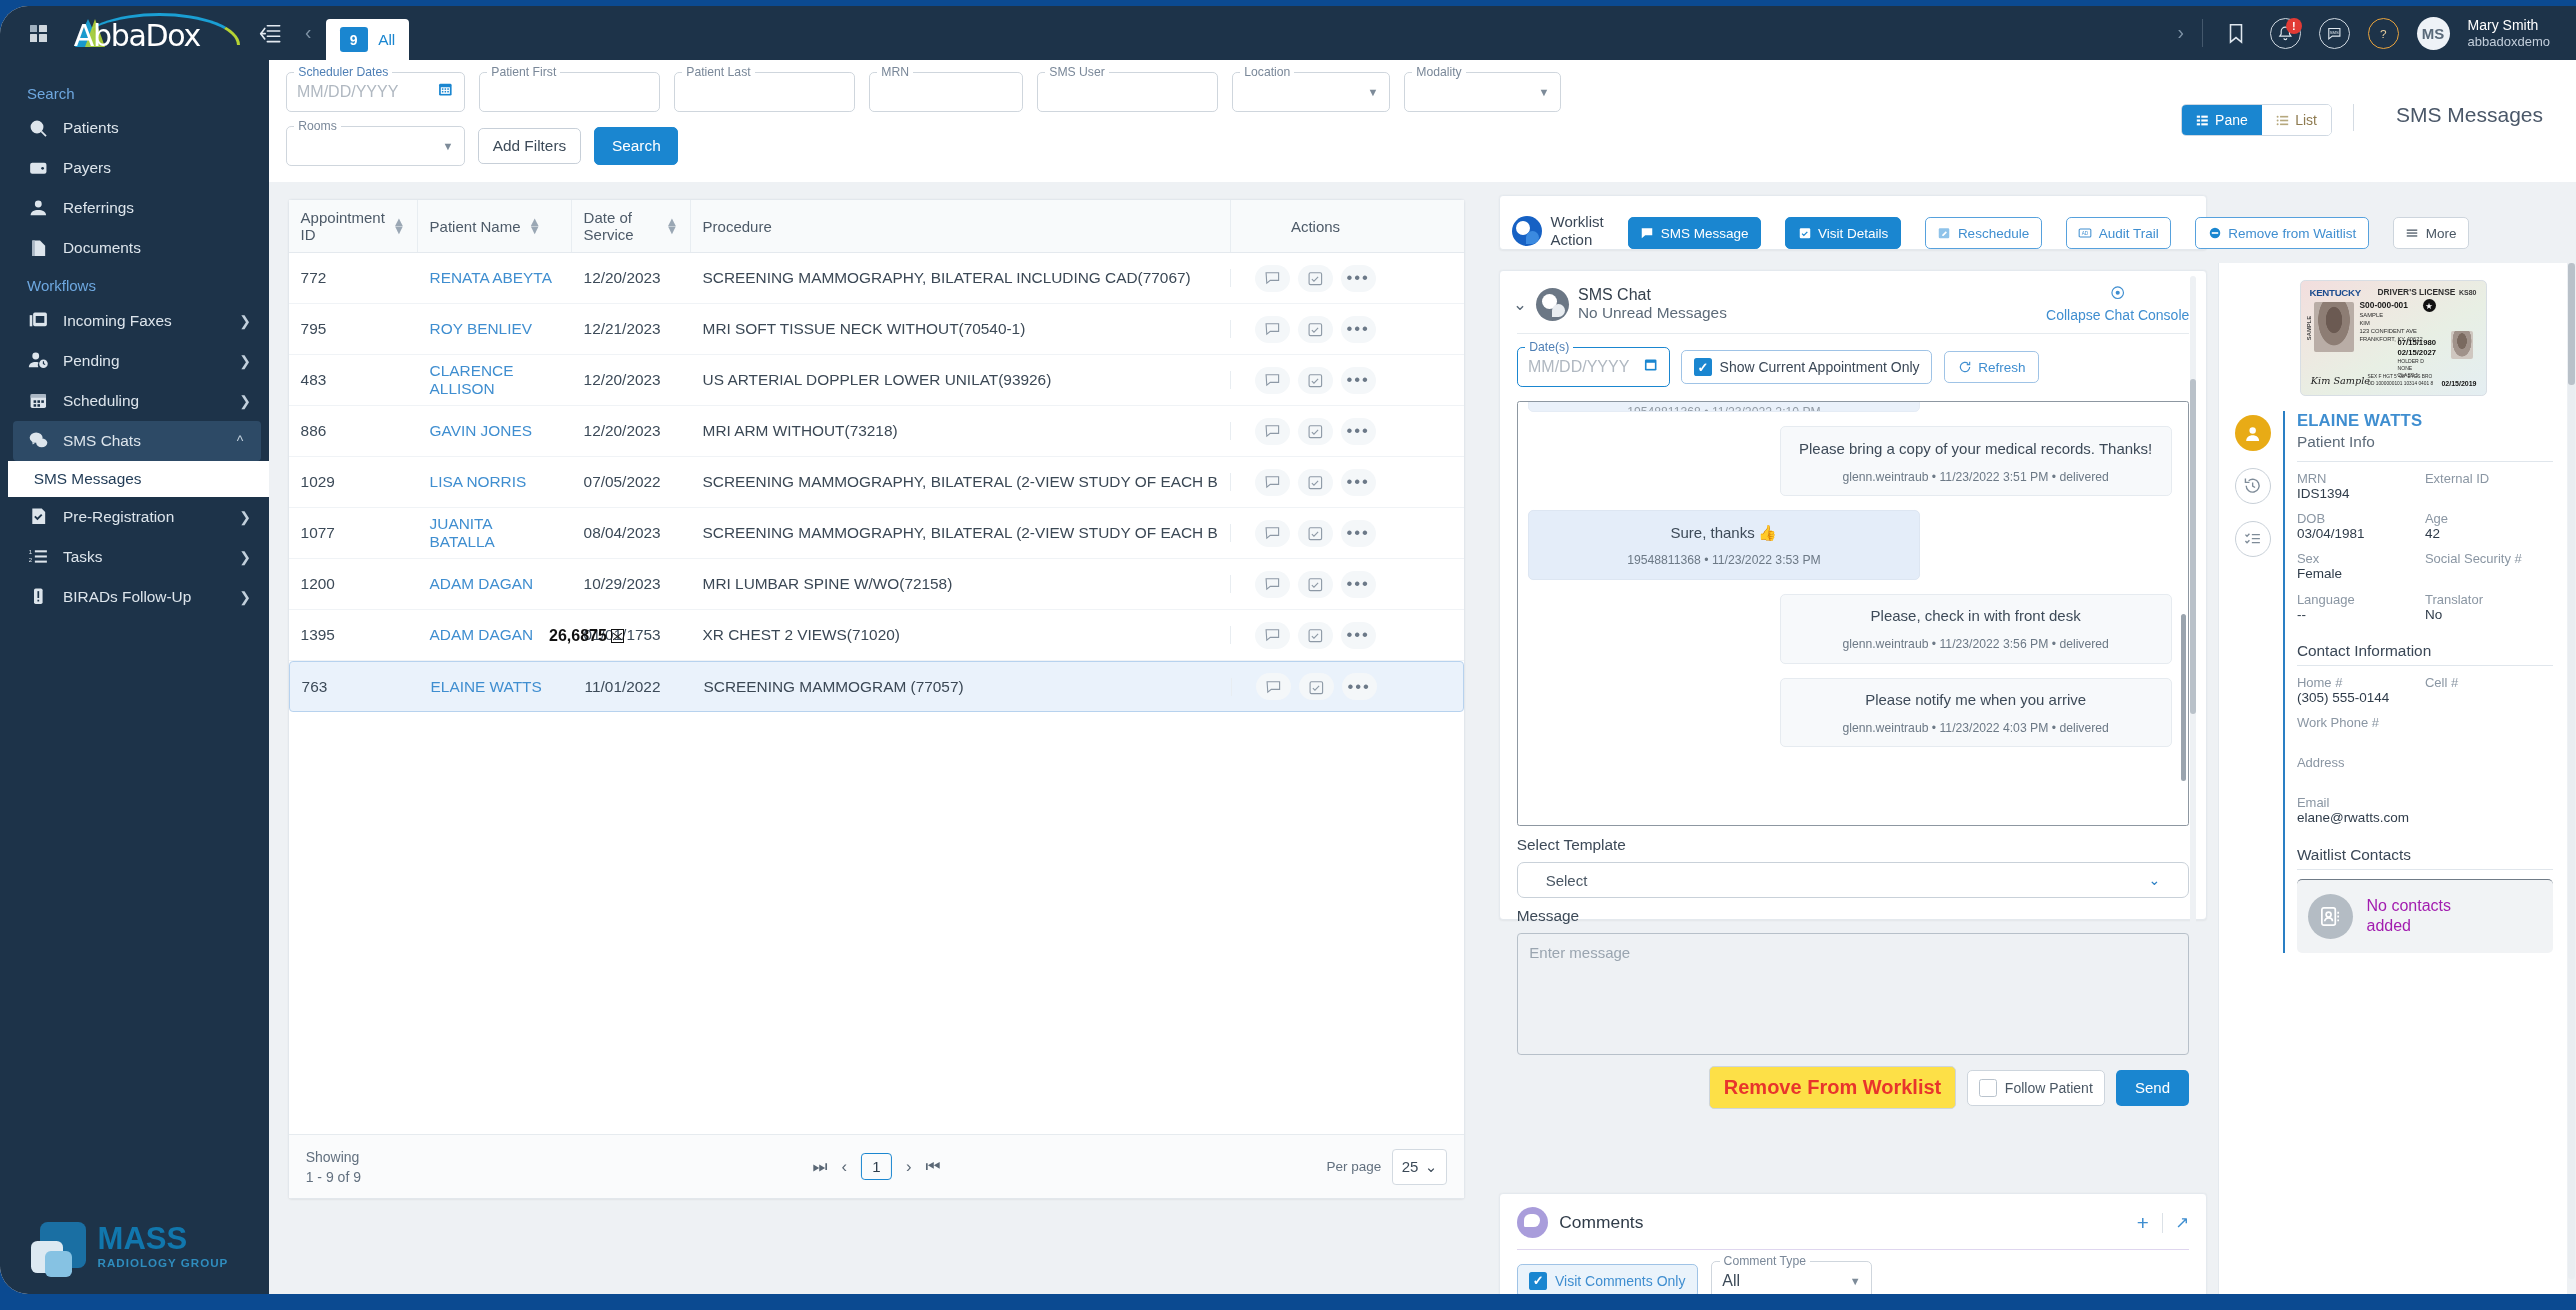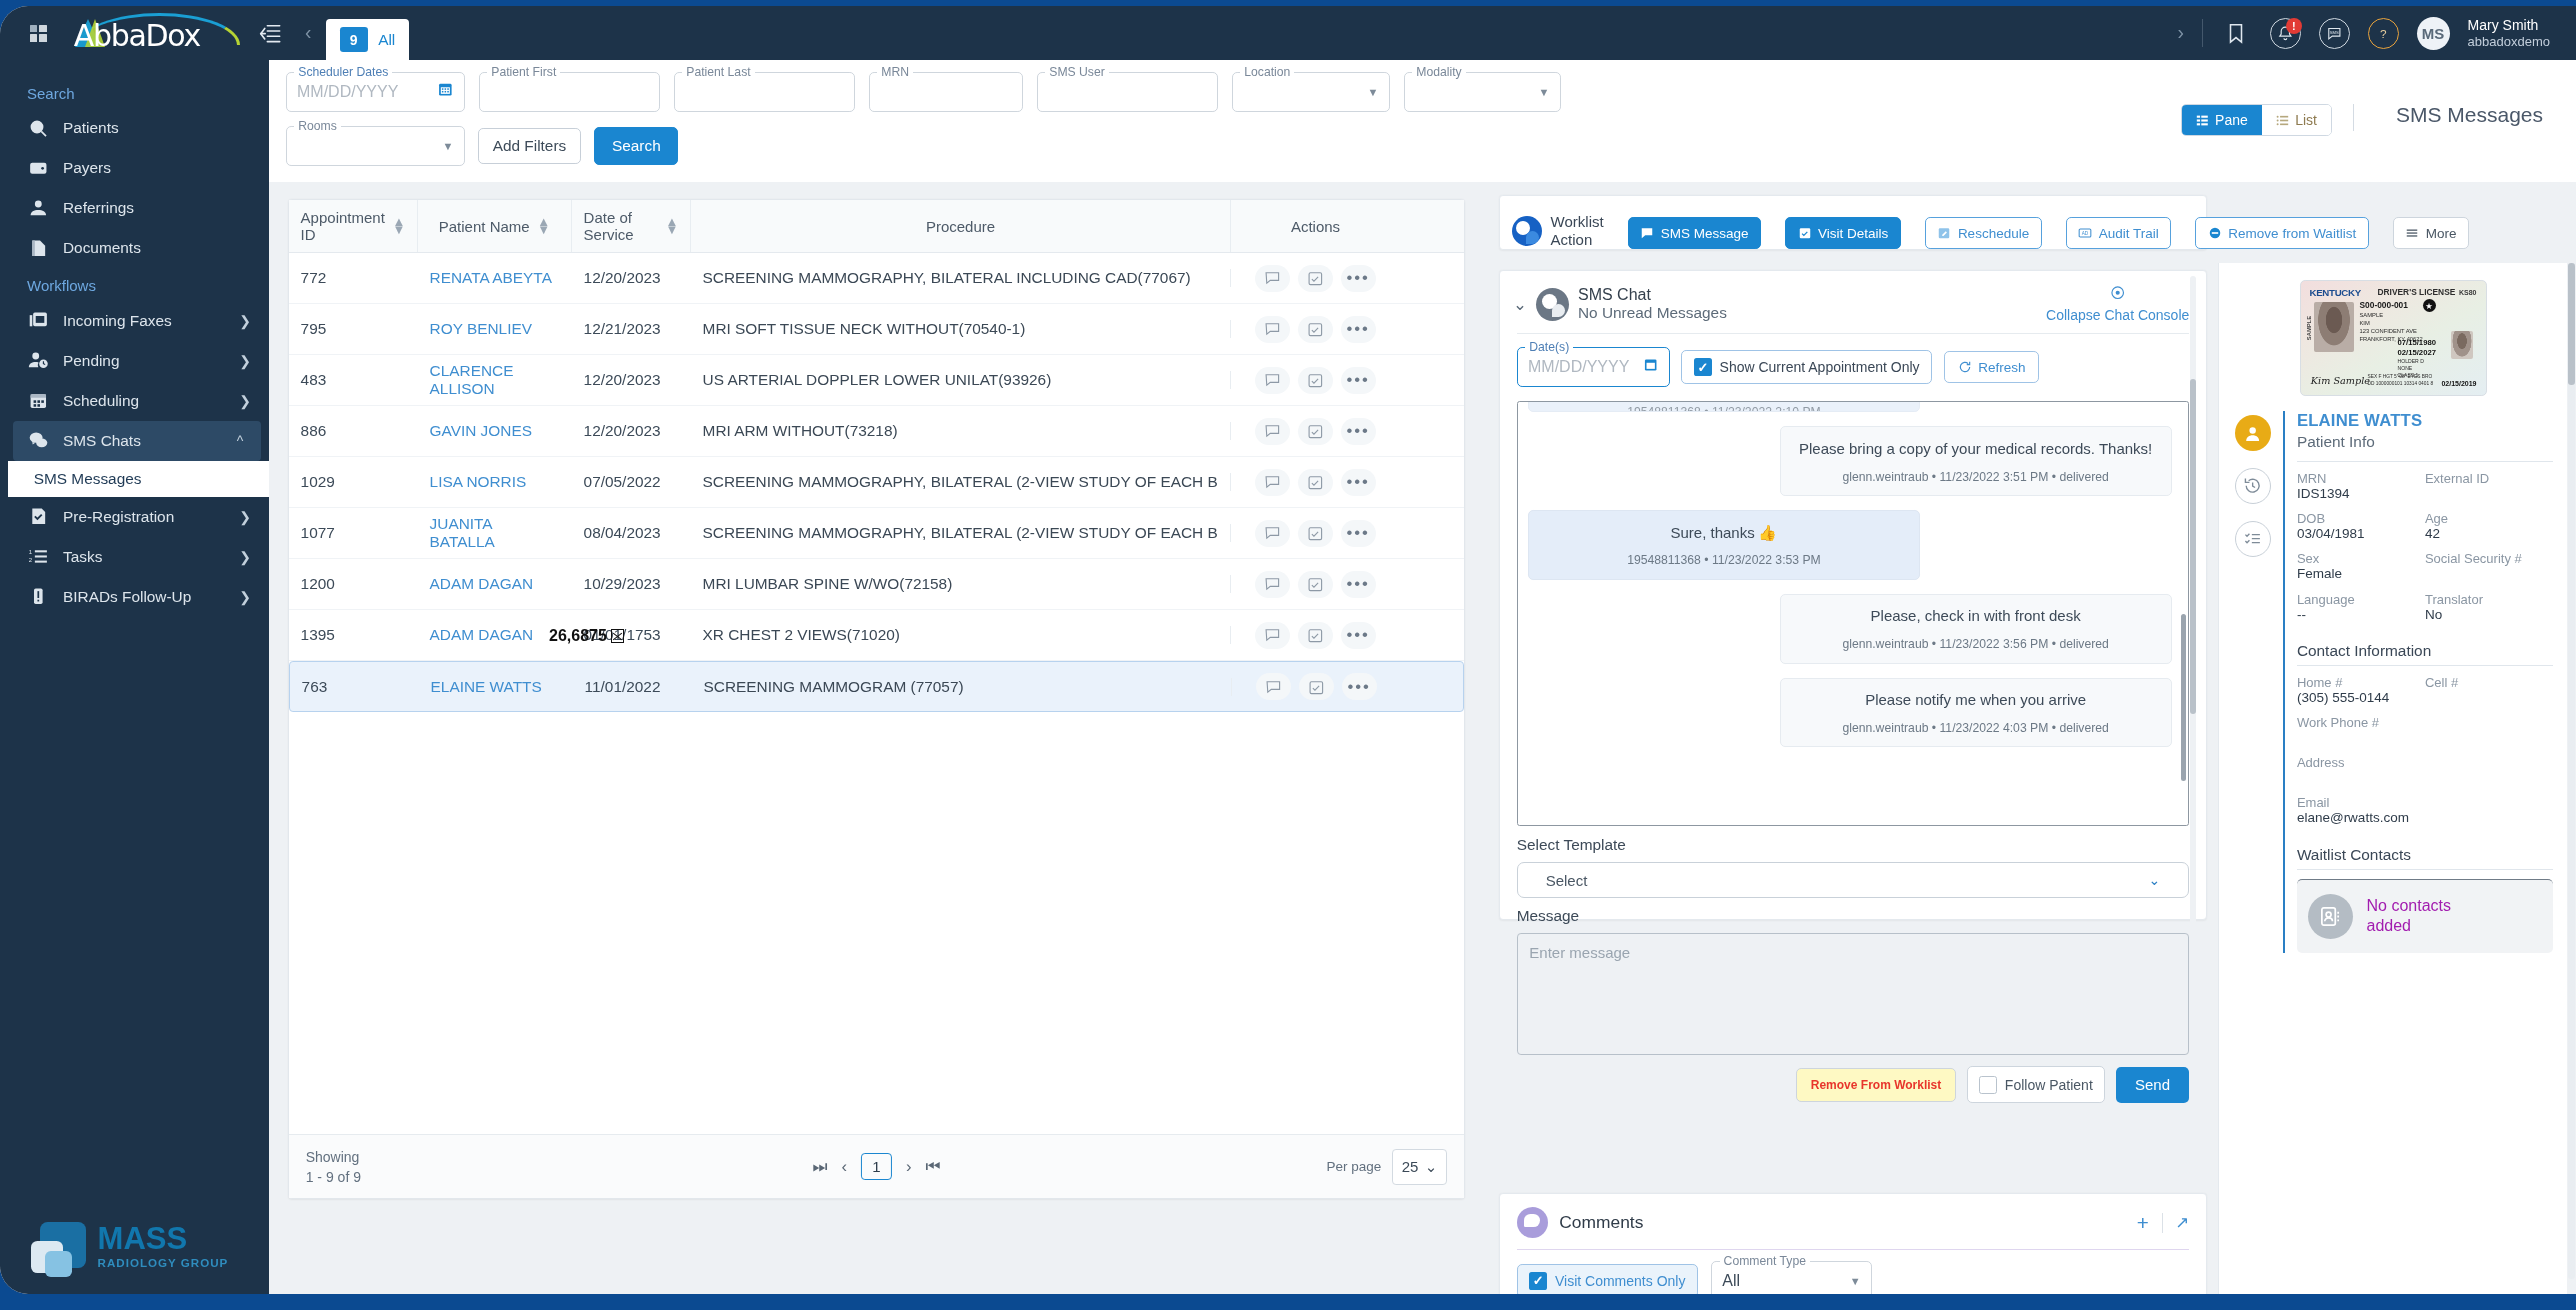--- a/index.html
+++ b/index.html
@@ -192,21 +192,21 @@
     background:#fff; border:0.6px solid #e2e7ec; border-radius: 3.9px;
     box-shadow: 0 0.6px 1.9px rgba(0,0,0,.06);
     z-index: 10; display:flex; flex-direction:column;
   }
   .tbl-head {
     display:flex; background:#f8fafb; border-bottom:0.6px solid #e4e9ee;
     height: 53px; align-items:center;
   }
   .th {
     font-size: 15px; color:#4d5a68; padding: 0 11.6px; display:flex; align-items:center; gap:7.7px;
-    height:100%; border-right:0.6px solid #e8edf1;justify-content:center;
+    height:100%; border-right:0.6px solid #e8edf1;
   }
   .th .sortic { display:flex; flex-direction:column; line-height: .62; color:#9aa7b4; font-size: 13px; }
   .c-apt { width: 129px; }
   .c-name { width: 154px; }
   .c-dos { width: 119px; }
   .c-proc { width: 540px; border-right:0.6px solid #e8edf1;}
   .c-act { width: 169px; justify-content:center; border-right:none; }
 
   .tbl-body { flex:1; overflow:hidden; position:relative; }
   .tr {
@@ -332,22 +332,22 @@
     border:0.6px solid #c9d1d9; border-radius:7px; height: 36px; display:flex; align-items:center;
     padding: 0 28px; font-size: 15px; color:#4a5764; cursor:pointer;
   }
   .sel-box .cv { margin-left:auto; color:#2a7fc4; font-size: 14px;}
   .ta-box {
     border:0.6px solid #b7c0c9; border-radius:3.9px; height: 122px; margin-top: 3.9px;
     padding: 10.3px 11.6px; font-size: 15px; color:#9aa5b0;
   }
   .compose-actions { display:flex; justify-content:flex-end; align-items:center; gap: 10.3px; margin-top: 11.6px; }
   .btn-remove {
-    border:0.6px solid #cdd5dd; border-radius:5.1px; background:#fef9c3; color:#e8352c;
-    font-weight:700; font-size: 12px; padding: 9px 14px; cursor:pointer;
+    border:0.6px solid #cdd5dd; border-radius:5.1px; background:#fde047; color:#e8352c;
+    font-weight:700; font-size: 20px; padding: 9px 14px; cursor:pointer;
   }
   .follow-box {
     border:0.6px solid #cdd5dd; border-radius:5.1px; background:#fff; display:flex; align-items:center; gap:7.7px;
     padding: 8.4px 11.6px; font-size: 14px; color:#4a5764; cursor:pointer;
   }
   .btn-send { background:#1a86d0; color:#fff; border-radius:5.1px; font-size:15px; padding: 9.7px 19.3px; cursor:pointer; }
 
   
   .comments-panel {
     position:absolute; left: 1499px; top: 1187px; width: 708px; height: 129px;

